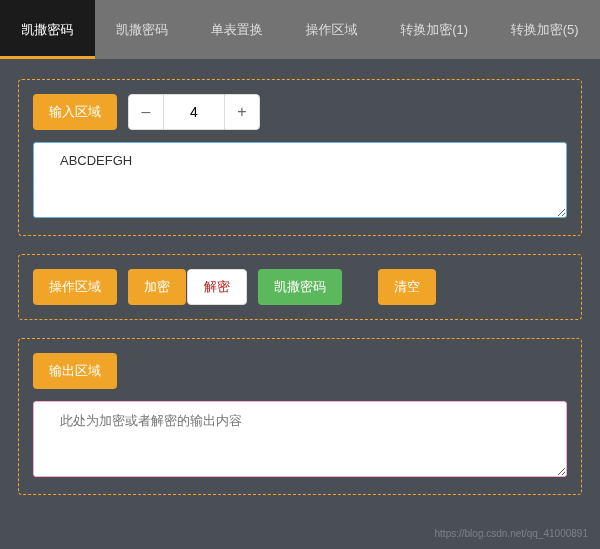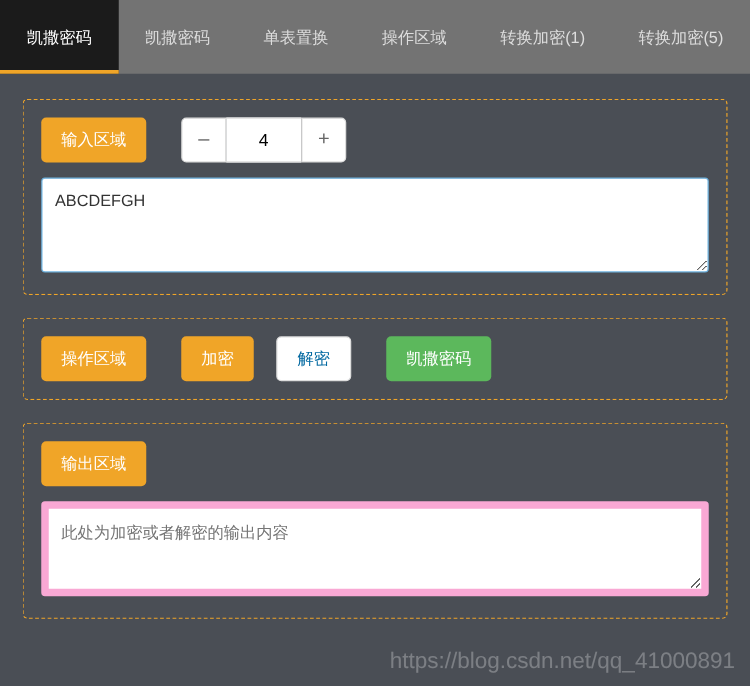--- a/index.html
+++ b/index.html
@@ -3,34 +3,34 @@
 <meta charset="utf-8">
 <style>
   html,body{margin:0;padding:0;width:600px;height:549px;background:#4a4e55;font-family:"Microsoft YaHei","PingFang SC",Arial,sans-serif;font-size:13px;color:#333;overflow:hidden}
   *{box-sizing:border-box}
   .tabs{display:flex;background:#737373;height:59px;align-items:stretch}
   .tab{flex:1 1 auto;display:flex;align-items:center;justify-content:center;color:#ddd;cursor:pointer;font-size:13px;padding:0 8px;white-space:nowrap}
   .tab.active{background:#1b1b1b;color:#fff;position:relative}
   .tab.active::after{content:"";position:absolute;left:0;right:0;bottom:0;height:3px;background:#f0a528}
   .page{padding:20px 18px}
   .panel{border:1px dashed #f0a528;border-radius:4px;padding:14px;margin-bottom:18px;position:relative}
-  .row{display:flex;align-items:center;gap:28px}
+  .row{display:flex;align-items:center;gap:11px}
   .btn{display:inline-flex;align-items:center;justify-content:center;height:36px;padding:0 16px;border:none;border-radius:4px;cursor:pointer;font-size:13px;color:#fff}
   .btn-orange{background:#f0a528}
   .btn-green{background:#5cb85c}
-  .btn-white{background:#fff;color:#0369a1;border:1px solid #ddd}
+  .btn-white{background:#fff;color:#b91c1c;border:1px solid #ddd}
   .stepper{display:flex;height:36px}
   .step-btn{width:36px;background:#fff;border:1px solid #ddd;color:#666;display:flex;align-items:center;justify-content:center;font-size:16px;cursor:pointer}
   .step-btn.minus{border-radius:4px 0 0 4px}
   .step-btn.plus{border-radius:0 4px 4px 0}
   .step-val{width:60px;border-top:1px solid #ddd;border-bottom:1px solid #ddd;border-left:none;border-right:none;text-align:center;font-size:14px;outline:none}
-  .textarea{width:100%;height:76px;margin-top:12px;border:1px solid #6fb3e0;border-radius:3px;padding:10px 10px;font-size:13px;color:#333;resize:both;outline:none;font-family:inherit}
-  .textarea.out{border:6px solid #f9a8d4;color:#0f172a}
+  .textarea{width:100%;height:76px;margin-top:12px;border:1px solid #6fb3e0;border-radius:3px;padding:10px 26px;font-size:13px;color:#333;resize:both;outline:none;font-family:inherit}
+  .textarea.out{border:1px solid #f9a8d4;color:#0f172a}
   .gap{width:14px}
-  .watermark{position:absolute;right:12px;bottom:10px;color:rgba(255,255,255,0.28);font-size:18px;pointer-events:none}
+  .watermark{position:absolute;right:12px;bottom:10px;color:rgba(255,255,255,0.28);font-size:10px;pointer-events:none}
 </style>
 </head>
 <body>
 
 <div class="tabs">
   <div class="tab active">凯撒密码</div>
   <div class="tab">凯撒密码</div>
   <div class="tab">单表置换</div>
   <div class="tab">操作区域</div>
   <div class="tab">转换加密(1)</div>
@@ -51,20 +51,21 @@
     <textarea class="textarea" style="">ABCDEFGH</textarea>
   </div>
 
   <div class="panel">
     <div class="row">
       <button class="btn btn-orange">操作区域</button>
       <button class="btn btn-orange">加密</button>
       <button class="btn btn-white" style="margin-left:-10px">解密</button>
       <button class="btn btn-green">凯撒密码</button>
       <div class="gap"></div>
+      <button class="btn btn-orange">清空</button>
     </div>
   </div>
 
   <div class="panel" style="margin-bottom:0">
     <button class="btn btn-orange">输出区域</button>
     <textarea class="textarea out" placeholder="此处为加密或者解密的输出内容" style=""></textarea>
   </div>
 
 </div>
 

